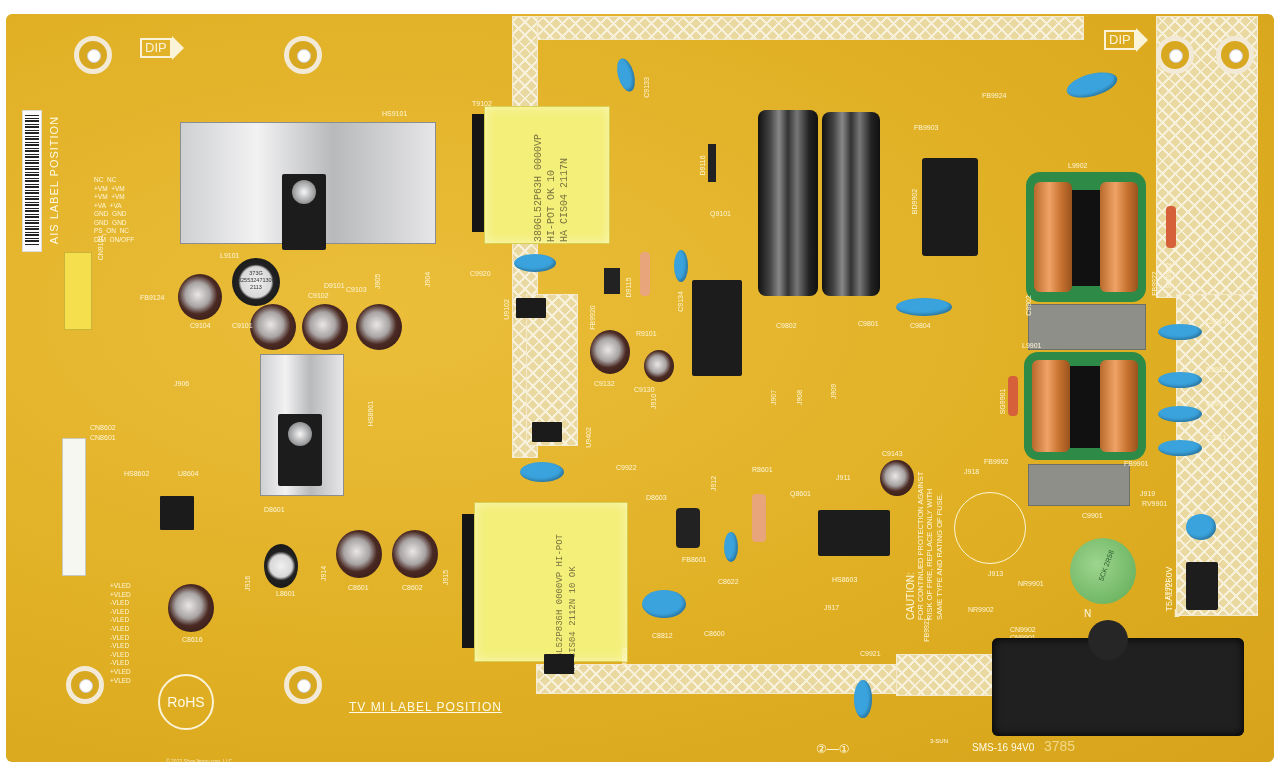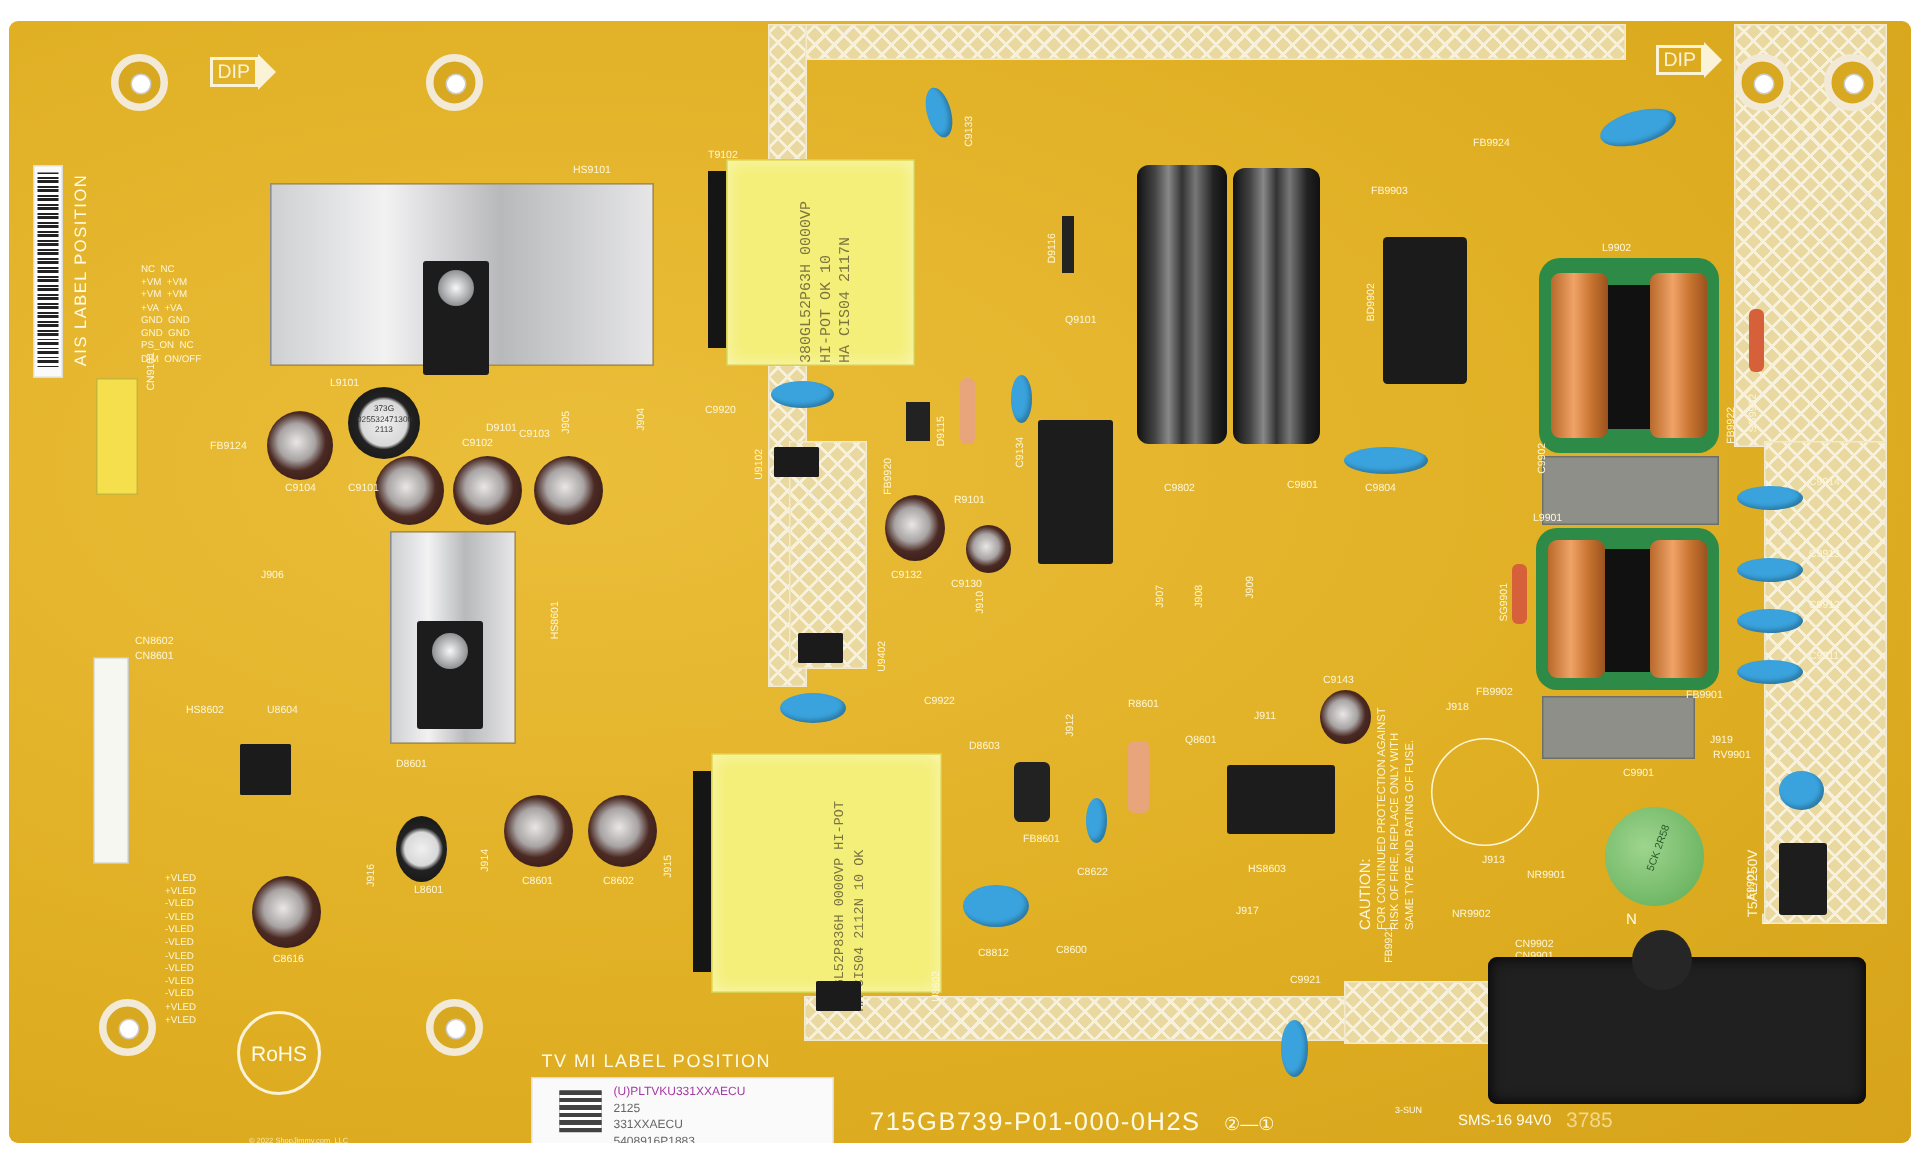--- a/index.html
+++ b/index.html
@@ -293,31 +293,21 @@
   <div class="abs" style="left:1140px;top:570px;font-size:9px;color:#fdf6d6;transform:rotate(-90deg);">T5AL/250V</div>
   <div class="lbl" style="left:1152px;top:572px;transform:rotate(-90deg);">F9901</div>
 
   <div class="lbl" style="left:1004px;top:612px;">CN9902</div>
   <div class="lbl" style="left:1004px;top:620px;">CN9901</div>
   <div class="abs silk" style="left:1078px;top:594px;font-size:10px;">N</div>
   <div class="abs silk" style="left:1168px;top:594px;font-size:10px;">L</div>
   <div class="abs" style="left:986px;top:624px;width:252px;height:98px;background:#202020;border-radius:6px;box-shadow:inset 0 0 10px #000;"></div>
   <div class="abs" style="left:1082px;top:606px;width:40px;height:40px;border-radius:50%;background:#262626;"></div>
 
-  <div class="abs silk" style="left:355px;top:686px;font-size:12px;letter-spacing:1px;">TV MI LABEL POSITION</div>
-  <div class="label" style="left:348px;top:704px;width:200px;height:44px;">
-    <div style="position:absolute;left:18px;top:8px;width:28px;height:28px;background:repeating-linear-gradient(0deg,#222 0 3px,#fff 3px 5px),#222;opacity:.85;"></div>
-    <div class="smalltxt" style="position:absolute;left:54px;top:3px;">
-      <div style="color:#a23ca2;">(U)PLTVKU331XXAECU</div>
-      <div>2125</div>
-      <div>331XXAECU</div>
-      <div>5408916P1883</div>
-    </div>
-  </div>
-
-  <div class="abs silk" style="left:574px;top:724px;font-size:17px;letter-spacing:1px;">715GB739-P01-000-0H2S</div>
+  <div class="abs silk" style="left:343px;top:686px;font-size:12px;letter-spacing:1px;text-decoration:underline;">TV MI LABEL POSITION</div>
+
   <div class="abs silk" style="left:810px;top:728px;font-size:12px;">②—①</div>
   <div class="abs silk" style="left:924px;top:724px;font-size:6px;">3-SUN</div>
   <div class="abs silk" style="left:966px;top:728px;font-size:10px;">SMS-16 94V0</div>
   <div class="abs" style="left:1038px;top:724px;font-size:14px;color:#f1d98a;">3785</div>
 
   <div class="abs" style="left:160px;top:744px;font-size:5px;color:#f6e9b8;">© 2022 ShopJimmy.com, LLC</div>
 </div>
 
 </body></html>

